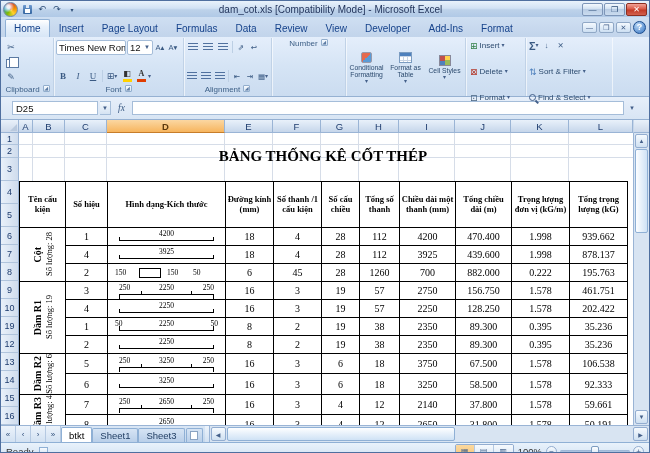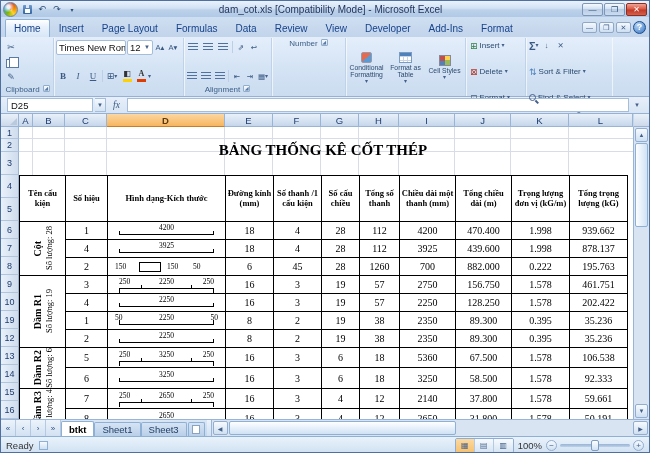--- a/index.html
+++ b/index.html
@@ -71,21 +71,21 @@
  background-image:linear-gradient(#4f81bd 0 3px,rgba(0,0,0,0) 3px),repeating-linear-gradient(to right,rgba(0,0,0,0) 0 3px,#c8d4e4 3px 4px),repeating-linear-gradient(to bottom,rgba(0,0,0,0) 0 3px,#c8d4e4 3px 4px)}
 .ic-cs{width:12px;height:11px;border:1px solid #889;display:block;background:conic-gradient(#ffd34d 0 25%,#9bbb59 0 50%,#4f81bd 0 75%,#c0504d 0)}
 .cbtn{display:flex;align-items:center;gap:2px;height:13px;font-size:8px;color:#2c4a6e;padding:0 2px}
 .cbtn .g{font-size:9px}
 .ebtn{display:flex;align-items:center;gap:2px;height:13px;font-size:8px;color:#2c4a6e;padding:0 1px}
 .sigma{font-size:11px;font-weight:bold;color:#3a5a83}
 .mag{width:7px;height:7px;border:1.5px solid #44608a;border-radius:50%;position:relative;display:inline-block}
 .mag::after{content:"";position:absolute;left:5px;top:6px;width:4px;height:1.5px;background:#44608a;transform:rotate(45deg)}
 
 
-.formulabar{height:17px;display:flex;align-items:center;background:linear-gradient(#e7effa,#d8e5f4);border-bottom:1px solid #96b1d2;padding:6px;gap:2px}
+.formulabar{height:17px;display:flex;align-items:center;background:linear-gradient(#e7effa,#d8e5f4);border-bottom:1px solid #96b1d2;padding:11px;gap:2px}
 .namebox{width:86px;height:14px;background:#fff;border:1px solid #a5bdd9;font-size:9.5px;display:flex;align-items:center;padding:0 3px;color:#111}
 .nbdd{width:11px;height:14px;border:1px solid #a5bdd9;border-left:none;background:linear-gradient(#f4f9fe,#d5e3f2);font-size:6px;color:#44608a;display:flex;align-items:center;justify-content:center}
 .fx{width:17px;height:14px;display:flex;align-items:center;justify-content:center;font-size:9.5px;font-style:italic;font-family:"Liberation Serif",serif;color:#3a5a83}
 .ffield{flex:1;height:14px;background:#fff;border:1px solid #a5bdd9}
 .fexp{width:12px;height:14px;display:flex;align-items:center;justify-content:center;font-size:7px;color:#44608a}
 
 
 .gridhead{display:flex}
 .corner{width:18px;height:13px;background:linear-gradient(#e9f1fa,#cdd9ea);border-right:1px solid #9ab4d5;border-bottom:1px solid #9ab4d5;position:relative}
 .corner::after{content:"";position:absolute;right:1px;bottom:1px;border-left:7px solid transparent;border-bottom:7px solid #b9c9de}
@@ -120,21 +120,21 @@
 .shape{position:relative;height:16px;margin:0 2px;font-size:7.5px;line-height:8px;font-family:"Liberation Serif",serif}
 .shl{position:absolute;border-top:1px solid #000;height:0}
 .sht{position:absolute;width:1px;background:#000}
 .shb{position:absolute;white-space:nowrap}
 .shr{position:absolute;border:1px solid #000}
 
 
 .sheettabs{height:17px;display:flex;align-items:stretch;background:linear-gradient(#d9e6f5,#c4d7ec);border-top:1px solid #9ab4d5}
 .tnav{width:15px;display:flex;align-items:center;justify-content:center;font-size:8px;color:#30507c;border-right:1px solid #b5c9e2;background:linear-gradient(#ecf3fb,#d2e1f2)}
 .stab{display:flex;align-items:center;padding:0 7px;font-size:9.5px;color:#1d3a5f;background:linear-gradient(#d6e4f4,#b9cfe9);border:1px solid #8fb0d5;border-bottom:none;margin-top:2px;border-radius:2px 2px 0 0}
-.stab.active{background:#fff;font-weight:bold;margin-top:1px;color:#000}
+.stab.active{background:#fff;font-weight:normal;margin-top:1px;color:#000}
 .addtab{width:17px;display:flex;align-items:center;justify-content:center;margin:2px 0 0 1px;background:linear-gradient(#d6e4f4,#b9cfe9);border:1px solid #8fb0d5;border-bottom:none;border-radius:2px 2px 0 0}
 .addtab i{width:8px;height:9px;background:#fff;border:1px solid #8aa3c2;display:block}
 .hsplit{width:5px;background:linear-gradient(#ecf3fb,#d2e1f2);border-right:1px solid #9ab4d5;margin-left:2px}
 .hscroll{flex:1;display:flex;align-items:stretch;background:#d8e4f2}
 .harrow{width:15px;display:flex;align-items:center;justify-content:center;font-size:6px;color:#44608a;border:1px solid #93add0;border-radius:2px;margin:1px;background:linear-gradient(#f6fafe,#cfe0f1)}
 .hthumb{width:52%;margin:1px 0;border:1px solid #8fb0d5;border-radius:2px;background:linear-gradient(#fdfeff,#cfe2f5)}
 .htrack{flex:1}
 .statusbar{height:18px;display:flex;align-items:center;background:linear-gradient(#e9f2fb,#cfe0f2);border-top:1px solid #8fb0d5;font-size:9.5px;color:#333;padding:0 5px;gap:6px}
 .macroic{width:9px;height:9px;border:1px solid #8fb0d5;background:linear-gradient(#f6fafe,#cfe0f1)}
 .sb-right{margin-left:auto;display:flex;align-items:center;gap:4px}
@@ -247,20 +247,24 @@
               <span class="ic2">◧<i style="background:#ffd100"></i></span>
             </span>
           <span class="mbtn">
               <span class="ic2">
                 <b style="font-family:'Liberation Serif',serif;font-size:8px">A</b>
                 <i style="background:#e03c00"></i>
               </span>
               <span class="ddt">▾</span>
             </span>
         </div>
+      </div>
+      <div class="glabel">
+        <span>Font</span>
+        <span class="launch">◢</span>
       </div>
     </div>
 
     <div class="rgroup" style="width:88px">
       <div class="gcol">
         <div class="grow">
           <span class="abtn">
               <span class="bars"></span>
             </span>
           <span class="abtn">
@@ -649,21 +653,21 @@
                   <span class="sht" style="right: 30px; top: 8px; height: 4px;"></span>
                   <span class="shb" style="left: 8px; top: 1px;">250</span>
                   <span class="shb" style="left: 0px; right: 0px; top: 1px; text-align: center;">3250</span>
                   <span class="shb" style="right: 8px; top: 1px;">250</span>
                 </div>
               </td>
               <td class="c-num">16</td>
               <td class="c-num">3</td>
               <td class="c-num">6</td>
               <td class="c-num">18</td>
-              <td class="c-num">5360</td>
+              <td class="c-num">3750</td>
               <td class="c-num">67.500</td>
               <td class="c-num">1.578</td>
               <td class="c-num">106.538</td>
             </tr>
             <tr>
               <td class="c-no">6</td>
               <td class="c-shape">
                 <div class="shape">
                   <span class="shl" style="left: 8px; right: 8px; top: 11px;"></span>
                   <span class="sht" style="left: 8px; top: 8px; height: 4px;"></span>

